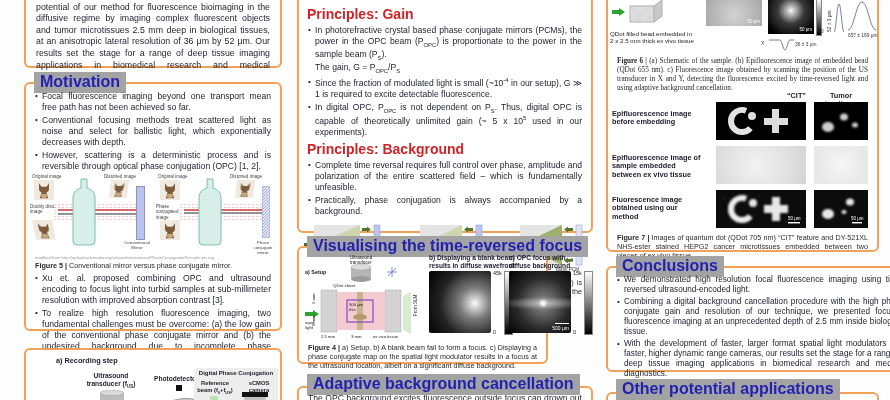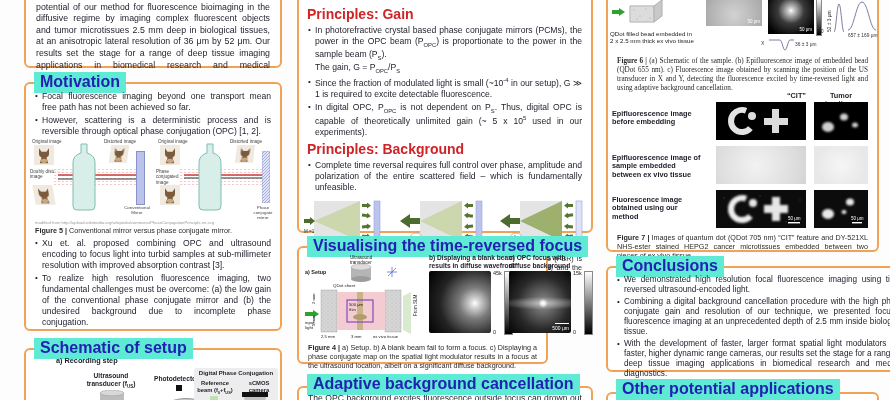--- a/index.html
+++ b/index.html
@@ -2,21 +2,21 @@
 <html><head>
 <meta charset="utf-8">
 <style>
   :root{
     --orange:#F1A256; --blue:#2222B2; --red:#CE2428; --body:#1d1d2b; --cap:#2a2a2a;
   }
   html,body{margin:0;padding:0;background:#fff;}
   #poster{position:relative;width:890px;height:400px;overflow:hidden;background:#fdfdfd;
           font-family:"Liberation Sans",sans-serif;color:var(--body);}
   .box{position:absolute;border:2px solid var(--orange);border-radius:6px;background:#fff;box-sizing:border-box;}
-  .sec-head{position:absolute;top:-12px;left:8px;background:#5eead4;padding:0 6px;font-weight:700;
+  .sec-head{position:absolute;top:-12px;left:8px;background:#a3a3a3;padding:0 6px;font-weight:700;
             color:var(--blue);font-size:16px;line-height:1.3;white-space:nowrap;}
   .red-head{font-weight:700;color:var(--red);font-size:14px;margin:3px 8px 2px 8px;line-height:1.2;}
   .bl{position:relative;margin:0 9px 2px 16px;font-size:8.6px;line-height:1.28;text-align:justify;color:var(--body);}
   .bl::before{content:"•";position:absolute;left:-7px;top:0;font-size:8px;color:var(--body);}
   .sm .bl{font-size:8.2px;line-height:1.22;}
   .cap{font-size:7.2px;line-height:1.25;color:var(--cap);text-align:justify;margin:1px 9px;}
   .cap b{font-weight:700;}
   .credit{font-size:4.2px;color:#999;margin:0 9px;}
   sub{font-size:68%;}
   sup{font-size:68%;}
@@ -34,20 +34,21 @@
 <div id="poster">
 
   <div class="box" style="left:24px;top:-16px;width:258px;height:84px;">
     <p style="margin:4px 10px;font-size:8.8px;line-height:1.32;text-align:justify;">deep inside biological tissues. We further illustrate the potential of our method for fluorescence bioimaging in the diffusive regime by imaging complex fluorescent objects and tumor microtissues 2.5 mm deep in biological tissues, at an anisotropic lateral resolution of 36 μm by 52 μm. Our results set the stage for a range of deep tissue imaging applications in biomedical research and medical diagnostics.</p>
   </div>
 
   <div class="box" style="left:24px;top:82px;width:258px;height:249px;">
     <div class="sec-head">Motivation</div>
     <div style="padding-top:7px;">
       <div class="bl"><span>Focal fluorescence imaging beyond one transport mean free path has not been achieved so far.</span></div>
+      <div class="bl"><span>Conventional focusing methods treat scattered light as noise and select for ballistic light, which exponentially decreases with depth.</span></div>
       <div class="bl"><span>However, scattering is a deterministic process and is reversible through optical phase conjugation (OPC) [1, 2].</span></div>
 
       <div style="position:relative;height:80px;margin:2px 4px 1px 4px;">
 
         <div class="abs" style="left:0;top:0;width:122px;height:80px;">
           <div class="abs" style="left:2px;top:0;font-size:4.6px;color:#444;">Original image</div>
           <svg class="abs" style="left:4px;top:6px;" width="20" height="20" viewBox="0 0 24 24">
             <rect x="0" y="0" width="24" height="24" fill="#efe9e0"></rect>
               <path d="M6 4 L9 8 L15 8 L18 4 L18 11 Q18 14 15 15 L17 22 L7 22 L9 15 Q6 14 6 11 Z" fill="#7b5b3c"></path>
               <ellipse cx="12" cy="19" rx="4" ry="2.5" fill="#c9a97e"></ellipse>
@@ -129,21 +130,20 @@
       </div>
       <div class="credit">modified from http://upload.wikimedia.org/wikipedia/commons/PhaseConjugationPrinciple.en.svg</div>
       <p class="cap"><b>Figure 5 |</b> <span>Conventional mirror versus phase conjugate mirror.</span></p>
 
       <div class="bl" style="margin-top:3px;"><span>Xu et. al. proposed combining OPC and ultrasound encoding to focus light into turbid samples at sub-millimeter resolution with improved absorption contrast [3].</span></div>
       <div class="bl"><span>To realize high resolution fluorescence imaging, two fundamental challenges must be overcome: (a) the low gain of the conventional phase conjugate mirror and (b) the undesired background due to incomplete phase conjugation.</span></div>
     </div>
   </div>
 
   <div class="box" style="left:24px;top:348px;width:258px;height:80px;">
-    <div class="sec-head">Schematic of setup</div>
     <div style="position:relative;height:100%;">
       <div class="abs imglabel" style="left:30px;top:7px;">a) Recording step</div>
       <div class="abs" style="left:46px;top:22px;width:78px;text-align:center;font-weight:700;font-size:6.6px;line-height:1.2;">
         <span>Ultrasound</span><br>
         <span>transducer (f</span><sub>US</sub><span>)</span>
       </div>
       <svg class="abs" style="left:68px;top:40px;" width="36" height="22" viewBox="0 0 36 22">
         <rect x="6" y="3" width="24" height="10" fill="#bdbdbd"></rect>
           <ellipse cx="18" cy="3" rx="12" ry="2.8" fill="#d9d9d9" stroke="#999" stroke-width="0.5"></ellipse>
         <path d="M6 14 q12 6 24 0" fill="none" stroke="#e8a7c6" stroke-width="1.2"></path>
@@ -185,20 +185,21 @@
       </div>
       <div class="bl">
         <span><span>Since the fraction of modulated light is small (~10</span><sup>-4</sup><span> in our setup), G ≫ 1 is required to excite detectable fluorescence.</span></span>
       </div>
       <div class="bl">
         <span><span>In digital OPC, P</span><sub>OPC</sub><span> is not dependent on P</span><sub>S</sub><span>. Thus, digital OPC is capable of theoretically unlimited gain (~ 5 x 10</span><sup>5</sup><span> used in our experiments).</span></span>
       </div>
 
       <div class="red-head" style="">Principles: Background</div>
       <div class="bl"><span>Complete time reversal requires full control over phase, amplitude and polarization of the entire scattered field – which is fundamentally unfeasible.</span></div>
+      <div class="bl"><span>Practically, phase conjugation is always accompanied by a background.</span></div>
 
       <svg style="display:block;margin:2px auto 0 auto;" width="282" height="58" viewBox="0 0 282 58">
 
         <rect x="10" y="6" width="46" height="40" fill="#e4e4e4"></rect>
         <polygon points="10,26 56,6 56,46" fill="#ccd7ae"></polygon>
         <polygon points="0,24 6,24 6,22 11,26 6,30 6,28 0,28" fill="#4e6b2f"></polygon>
         <g fill="#55752f">
           <polygon points="58,9 63,9 63,7.5 67,10.5 63,13.5 63,12 58,12"></polygon>
           <polygon points="58,19 63,19 63,17.5 67,20.5 63,23.5 63,22 58,22" transform="rotate(8 62 20)"></polygon>
           <polygon points="58,30 63,30 63,28.5 67,31.5 63,34.5 63,33 58,33" transform="rotate(-6 62 31)"></polygon>

